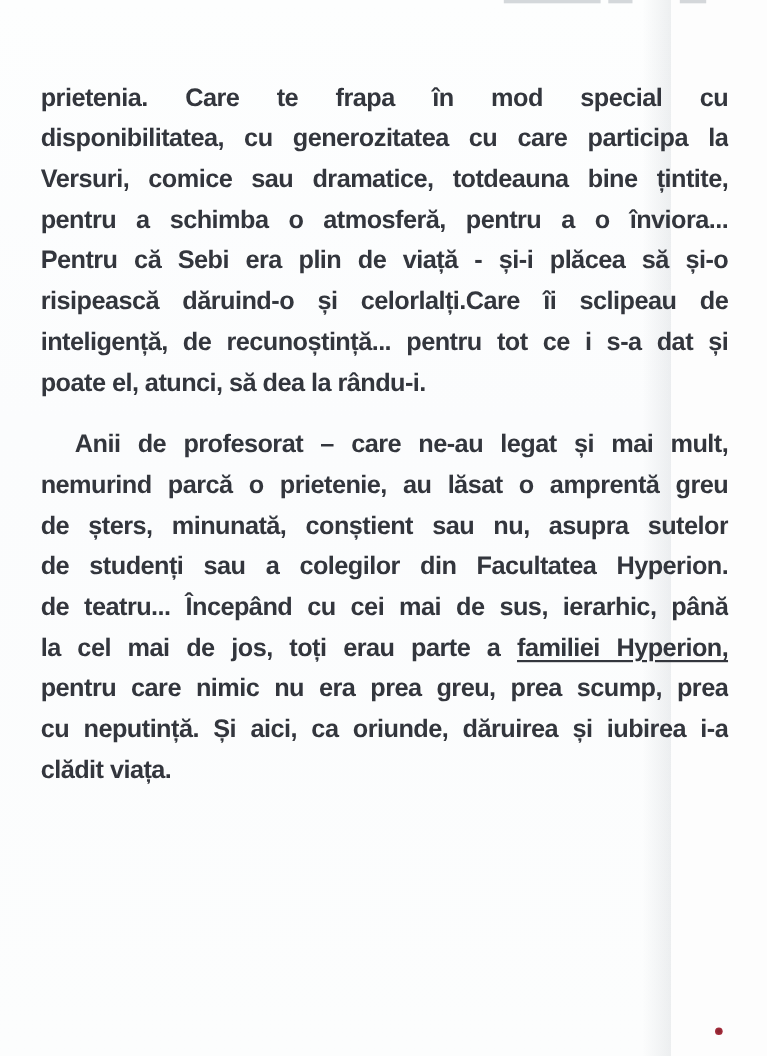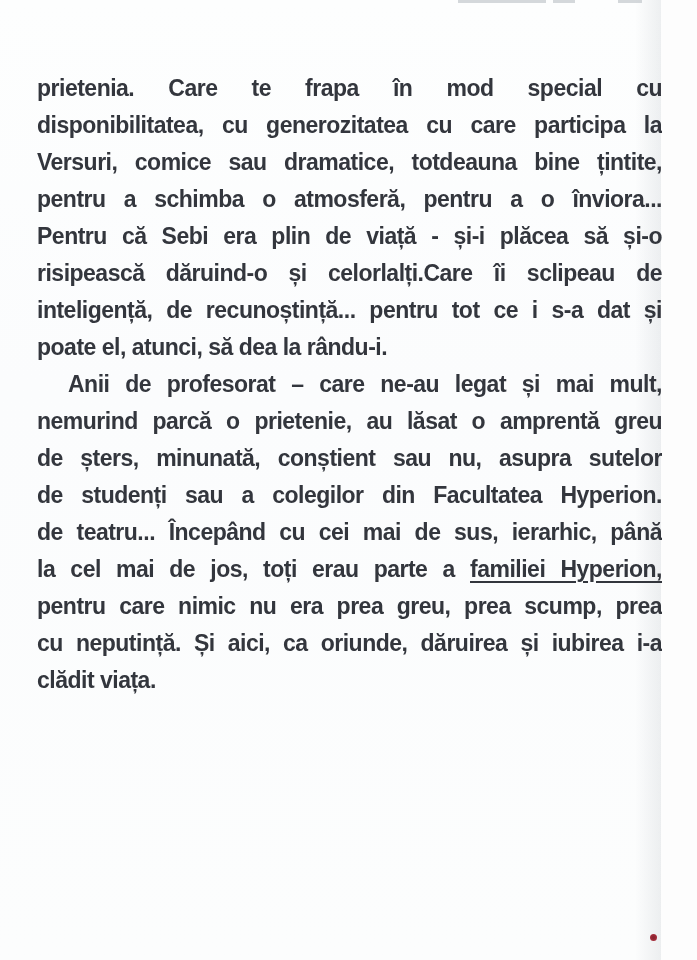--- a/index.html
+++ b/index.html
@@ -6,21 +6,21 @@
     margin: 0;
     padding: 0;
     width: 697px;
     height: 960px;
     background: #fdfdfd;
     overflow: hidden;
   }
   .page {
     position: absolute;
     inset: 0;
-    width: 661px;
+    width: 610px;
     height: 960px;
     background: linear-gradient(180deg, #fdfefe 0%, #fbfcfd 40%, #fcfdfd 100%);
     font-family: "Liberation Sans", sans-serif;
   }
   
   .edge-right {
     position: absolute;
     top: 0; right: 0;
     width: 26px; height: 960px;
     background: linear-gradient(to right, rgba(180,186,192,0) 0%, rgba(180,186,192,0.22) 100%);
@@ -48,21 +48,21 @@
     position: absolute;
     left: 37px;
     top: 70px;
     width: 625px;
     color: #33363d;
     font-weight: bold;
     font-size: 23px;
     letter-spacing: -0.5px;
   }
   .paragraph { margin: 0; }
-  .paragraph.p2 { }
+  .paragraph.p2 { margin-top: 19px; }
   .line {
     height: 37px;
     line-height: 37px;
     text-align: justify;
     text-align-last: justify;
     overflow: hidden;
     white-space: normal;
   }
   .line.last {
     text-align: center;

